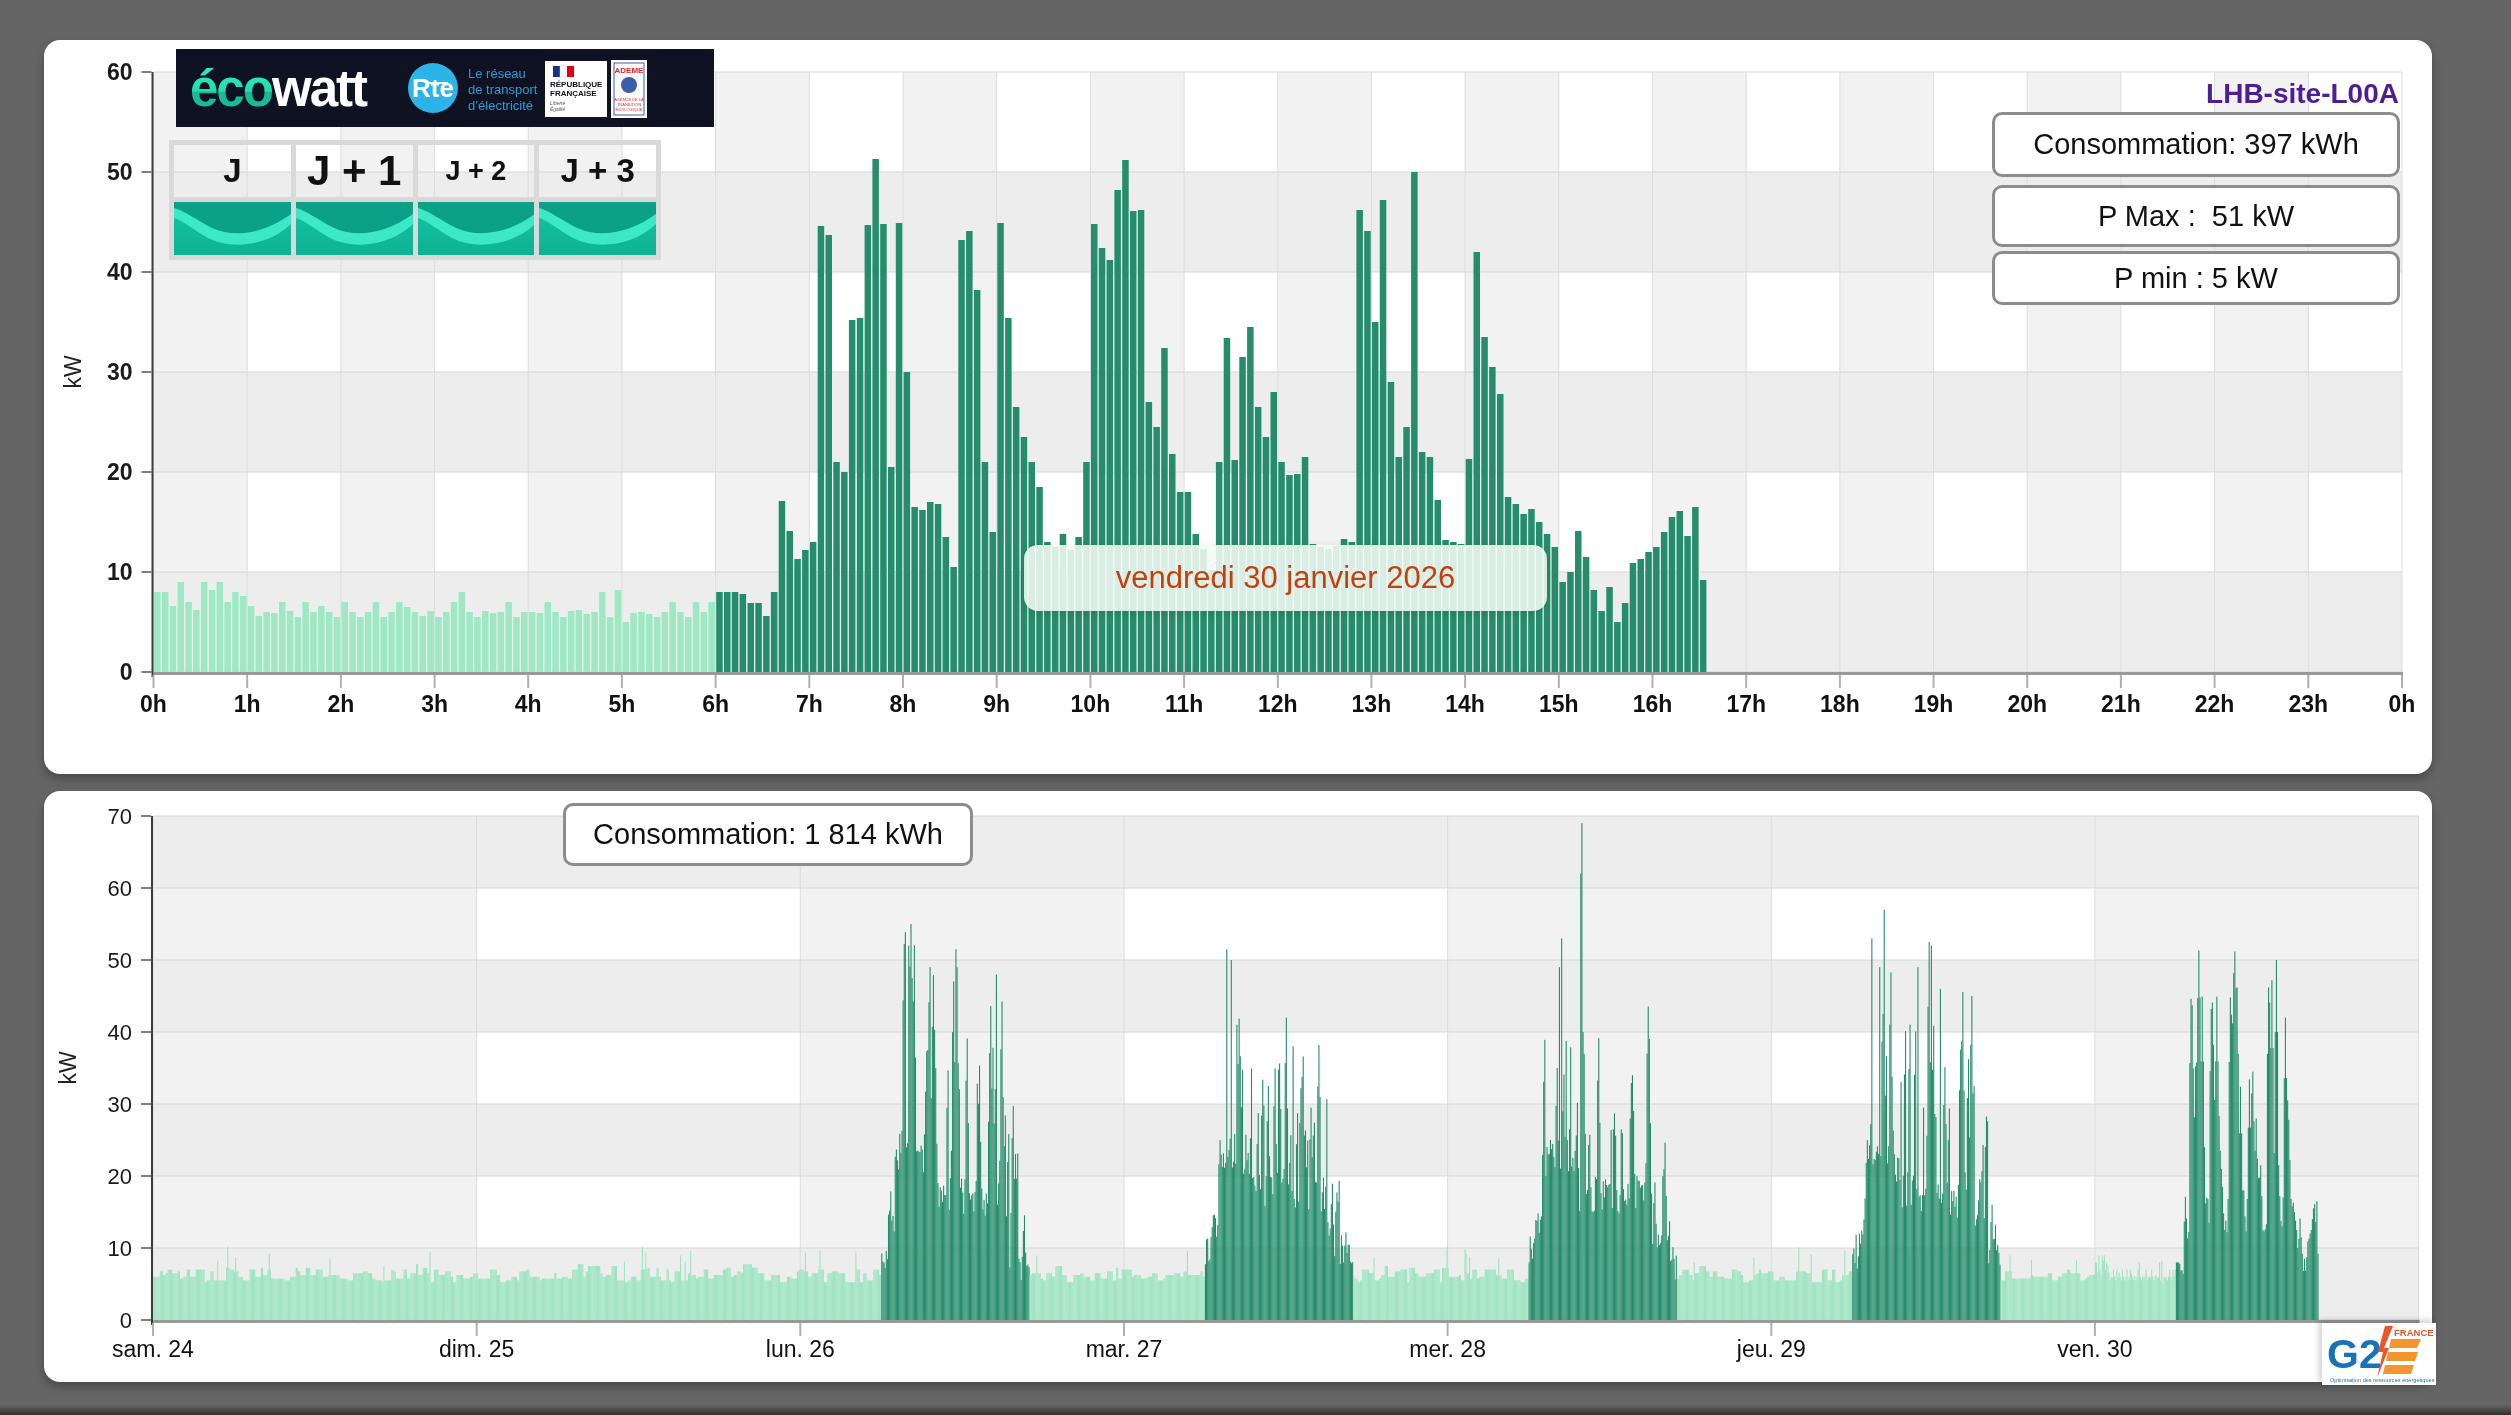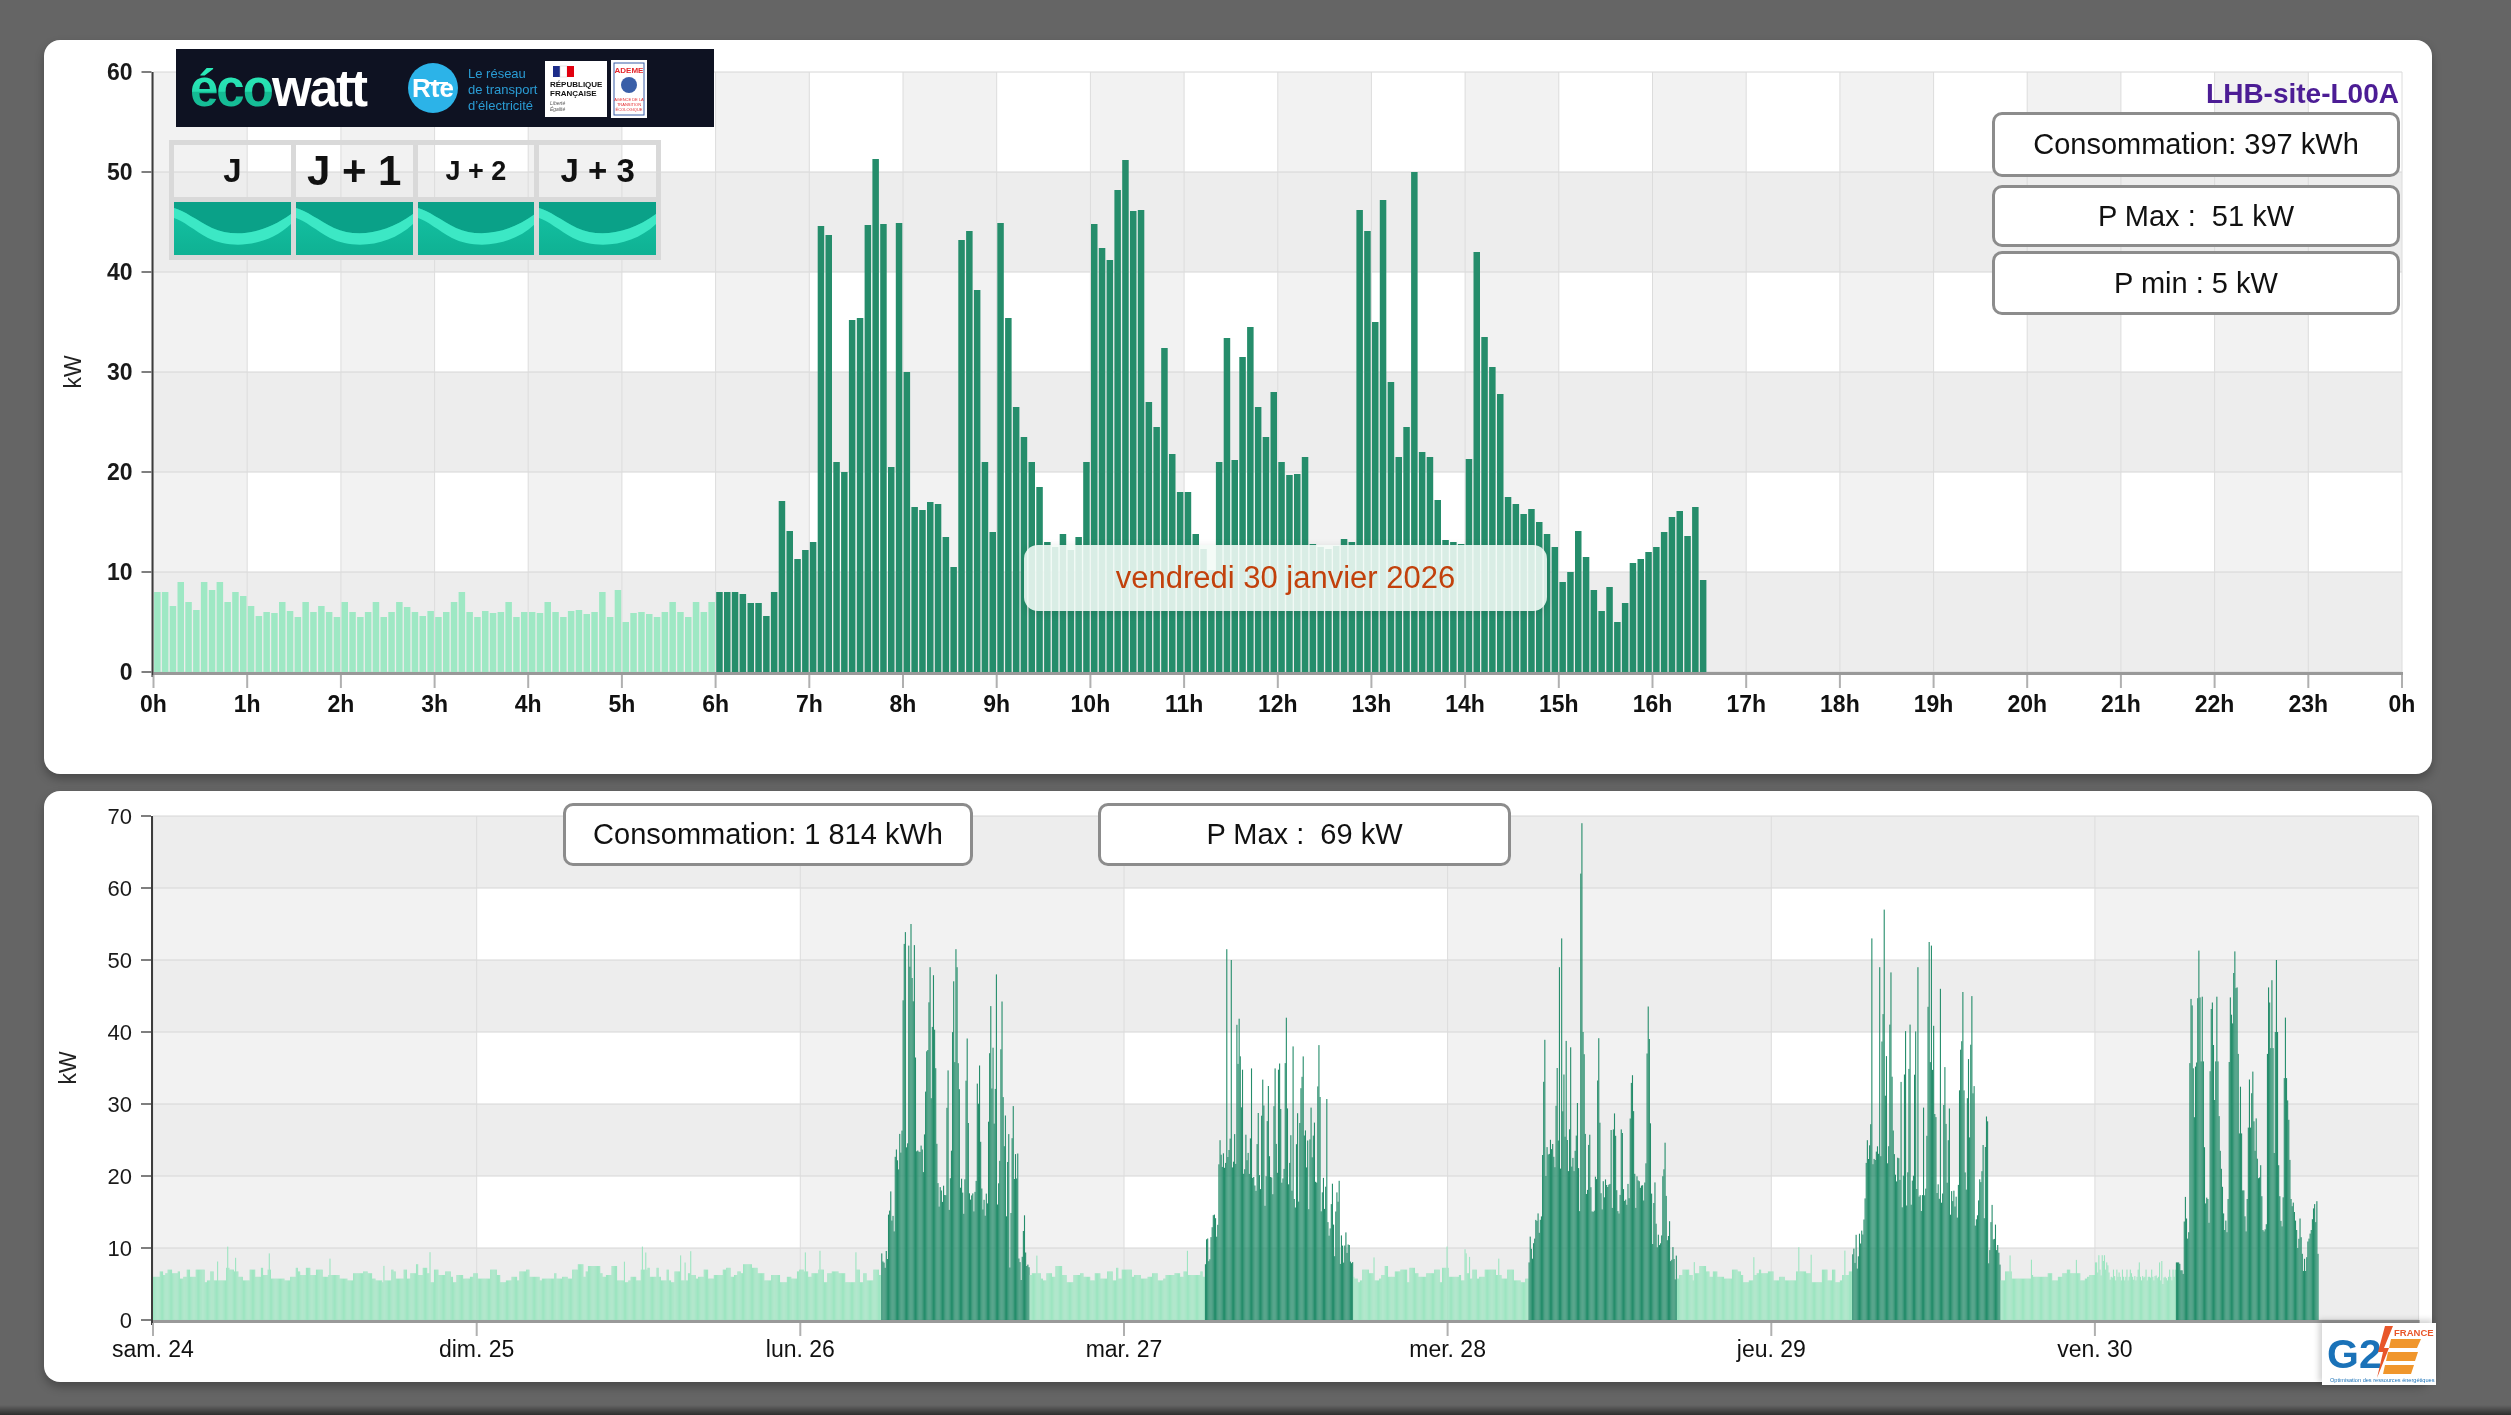--- a/index.html
+++ b/index.html
@@ -409,21 +409,21 @@
           <rect width="117" height="53" fill="url(#tg)"></rect>
           <path d="M0,0 H117 V12 C90,32 60,36 38,26 C24,19 9,8 0,6 Z" fill="#0aa188"></path>
           <path d="M0,6 C9,8 24,19 38,26 C60,36 90,32 117,12 V22 C94,44 58,48 34,36 C21,29 8,18 0,16 Z" fill="#3ce8c5"></path>
         </svg>
       </div>
       <div style="position:absolute;left:0;top:52px;width:482px;height:5px;background:#d9d9d9"></div>
     </div>
     <div style="position:absolute;left:1955px;top:38px;width:400px;text-align:right;font-size:28px;font-weight:bold;color:#4c1d95">LHB-site-L00A</div>
     <div class="ibox" style="left:1948px;top:72px;width:408px;height:65px">Consommation: 397 kWh</div>
     <div class="ibox" style="left:1948px;top:145px;width:408px;height:62px">P Max :&nbsp; 51 kW</div>
-    <div class="ibox" style="left:1948px;top:211px;width:408px;height:64px">P min : 5 kW</div>
+    <div class="ibox" style="left:1948px;top:211px;width:408px;height:54px">P min : 5 kW</div>
     <div style="position:absolute;left:980px;top:505px;width:523px;height:66px;background:rgba(243,250,246,0.88);border-radius:14px;display:flex;align-items:center;justify-content:center;font-size:31px;font-weight:normal;color:#c2410c;box-shadow:0 2px 8px rgba(0,0,0,0.12)">vendredi 30 janvier 2026</div>
   </div>
 <div class="panel" style="left:44px;top:791px;width:2388px;height:591px">
     <svg width="2388" height="591" viewBox="0 0 2388 591" style="position:absolute;left:0;top:0">
       <rect x="109" y="25" width="323.7" height="504" fill="#f2f2f2"></rect>
       <rect x="756.3" y="25" width="323.7" height="504" fill="#f2f2f2"></rect>
       <rect x="1403.6" y="25" width="323.7" height="504" fill="#f2f2f2"></rect>
       <rect x="2050.9" y="25" width="323.7" height="504" fill="#f2f2f2"></rect>
       <rect x="109" y="457" width="2265.6" height="72" fill="#ededed"></rect>
       <rect x="109" y="313" width="2265.6" height="72" fill="#ededed"></rect>
@@ -2400,21 +2400,20 @@
       <text x="1080" y="566" text-anchor="middle" font-size="23" fill="#111">mar. 27</text>
       <line x1="1403.6" y1="532" x2="1403.6" y2="545" stroke="#b0b0b0" stroke-width="2"></line>
       <text x="1403.6" y="566" text-anchor="middle" font-size="23" fill="#111">mer. 28</text>
       <line x1="1727.3" y1="532" x2="1727.3" y2="545" stroke="#b0b0b0" stroke-width="2"></line>
       <text x="1727.3" y="566" text-anchor="middle" font-size="23" fill="#111">jeu. 29</text>
       <line x1="2050.9" y1="532" x2="2050.9" y2="545" stroke="#b0b0b0" stroke-width="2"></line>
       <text x="2050.9" y="566" text-anchor="middle" font-size="23" fill="#111">ven. 30</text>
       <text x="32" y="277" text-anchor="middle" font-size="23" fill="#222" transform="rotate(-90 32 277)">kW</text>
     </svg>
     <div class="ibox" style="left:519px;top:12px;width:410px;height:63px">Consommation: 1 814 kWh</div>
-    <div class="ibox" style="left:1054px;top:12px;width:413px;height:63px">P Max :&nbsp; 69 kW</div>
   </div>
 <div style="position:absolute;left:2322px;top:1323px;width:114px;height:62px;background:#fff;box-shadow:-3px -3px 6px rgba(0,0,0,0.18)">
     <svg width="114" height="62" style="display:block">
       <text x="5" y="45" font-size="41" font-weight="bold" fill="#1a72b8" font-family="Liberation Sans">G2</text>
       <path d="M63,3 L56,29 L61,29 L55,55 L67,25 L62,25 L71,3 Z" fill="#e8562a"></path>
       <path d="M69,16 L99,16 L95,25 L67,25 Z" fill="#f0962c"></path>
       <path d="M66,29 L96,29 L93,38 L64,38 Z" fill="#f0962c"></path>
       <path d="M63,42 L92,42 L89,51 L61,51 Z" fill="#f0962c"></path>
       <text x="72" y="13" font-size="9.5" font-weight="bold" fill="#e8562a" font-family="Liberation Sans">FRANCE</text>
       <text x="8" y="59" font-size="5.6" fill="#1a72b8" font-family="Liberation Sans">Optimisation des ressources énergétiques</text>

